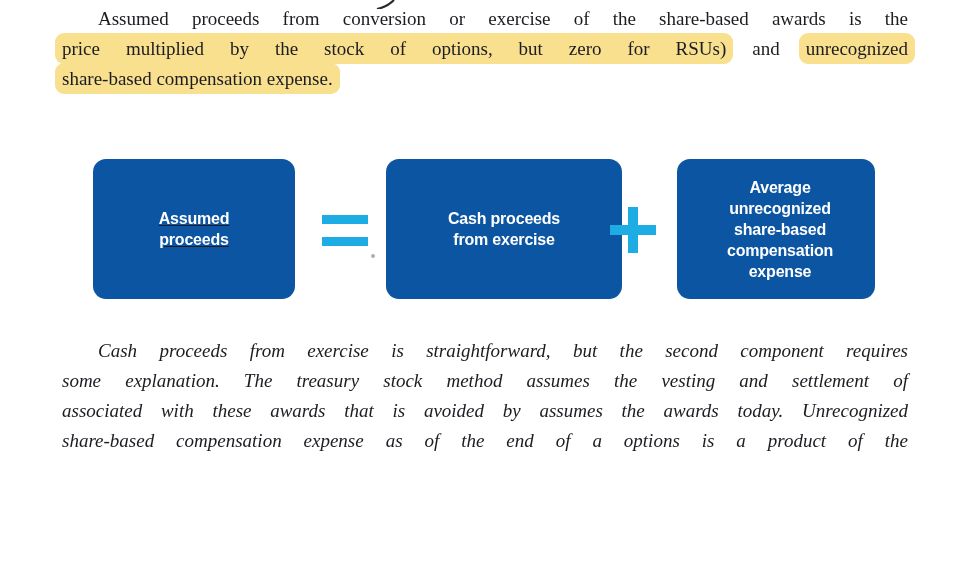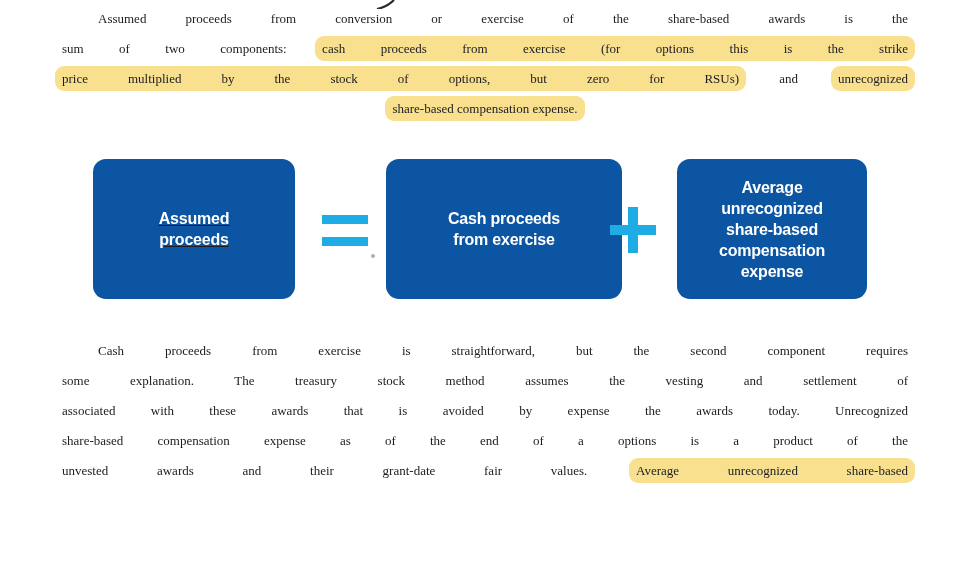--- a/index.html
+++ b/index.html
@@ -15,27 +15,27 @@
     width:965px;height:570px;
     background:var(--paper);
     overflow:hidden;
     font-family:"Liberation Serif","DejaVu Serif",serif;
     color:var(--ink);
   }
   
   .para{
     position:absolute;
     left:62px;width:846px;
-    font-size:13px;
+    font-size:19px;
   }
   .para1{top:4px;}
-  .para2{top:336px;}
+  .para2{top:336px;font-style:italic;}
   .tline{
     height:30px;line-height:30px;
-    text-align:center;
+    text-align:left;
     white-space:normal;
   }
   .tline.just{text-align:justify;text-align-last:justify;}
   .tline.indent{padding-left:36px;}
   .hl{
     background:var(--hl-yellow);
     border-radius:9px;
     padding:5px 7px;
     margin:0 -7px;
     -webkit-box-decoration-break:clone;
@@ -53,21 +53,21 @@
     color:#fff;
     font-family:"Liberation Sans","DejaVu Sans",sans-serif;
     font-weight:700;
     font-size:16px;line-height:21px;
     letter-spacing:-0.2px;
     text-align:center;
     white-space:pre-line;
   }
   .box1{left:93px;width:202px;text-decoration:underline;}
   .box2{left:386px;width:236px;}
-  .box3{left:677px;width:190px;}
+  .box3{left:677px;width:190px;padding-left:8px;}
   .op-equals{position:absolute;left:322px;top:215px;width:46px;height:31px;}
   .op-equals .bar{position:absolute;left:0;width:46px;height:9px;background:var(--op-cyan);}
   .op-equals .bar.b1{top:0;}
   .op-equals .bar.b2{top:22px;}
   .op-plus{position:absolute;left:610px;top:207px;width:46px;height:46px;}
   .op-plus .v{position:absolute;left:18px;top:0;width:10px;height:46px;background:var(--op-cyan);}
   .op-plus .h{position:absolute;left:0;top:18px;width:46px;height:10px;background:var(--op-cyan);}
   .stray-dot{
     position:absolute;left:371px;top:254px;width:4px;height:4px;
     border-radius:50%;background:#8C8C90;opacity:.7;
@@ -78,21 +78,20 @@
 <body>
 
 <div class="page">
 
   <svg class="top-artifact" viewBox="0 0 20 9" width="20" height="9" aria-hidden="true">
     <path d="M1,9 C6,8 13,5 18,0" stroke="#2A2A2E" stroke-width="2.2" fill="none"></path>
   </svg>
 
   <div class="para para1">
       <div class="tline just indent"><span class="seg">Assumed proceeds from conversion or exercise of the share-based awards is the</span></div>
-      <div class="tline just"><span class="seg">sum of two components: </span><span class="hl">cash proceeds from exercise (for options this is the strike</span></div>
       <div class="tline just"><span class="hl">price multiplied by the stock of options, but zero for RSUs)</span><span class="seg"> and </span><span class="hl">unrecognized</span></div>
       <div class="tline"><span class="hl">share-based compensation expense.</span></div>
     </div>
 
   <div class="diagram">
 
     <div class="dbox box1">
       <span class="blabel">Assumed
 proceeds</span>
     </div>
@@ -120,18 +119,17 @@
 share-based
 compensation
 expense</span>
     </div>
 
   </div>
 
   <div class="para para2">
       <div class="tline just indent"><span class="seg">Cash proceeds from exercise is straightforward, but the second component requires</span></div>
       <div class="tline just"><span class="seg">some explanation. The treasury stock method assumes the vesting and settlement of</span></div>
-      <div class="tline just"><span class="seg">associated with these awards that is avoided by expense the awards today. Unrecognized</span></div>
+      <div class="tline just"><span class="seg">associated with these awards that is avoided by assumes the awards today. Unrecognized</span></div>
       <div class="tline just"><span class="seg">share-based compensation expense as of the end of a options is a product of the</span></div>
-      <div class="tline just"><span class="seg">unvested awards and their grant-date fair values. </span><span class="hl">Average unrecognized share-based</span></div>
     </div>
 
 </div>
 
 </body></html>

